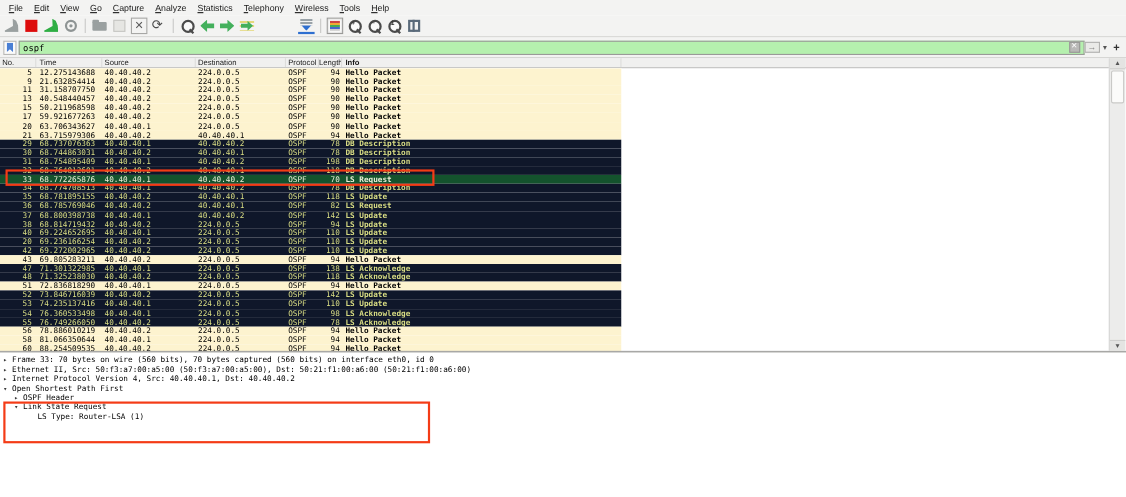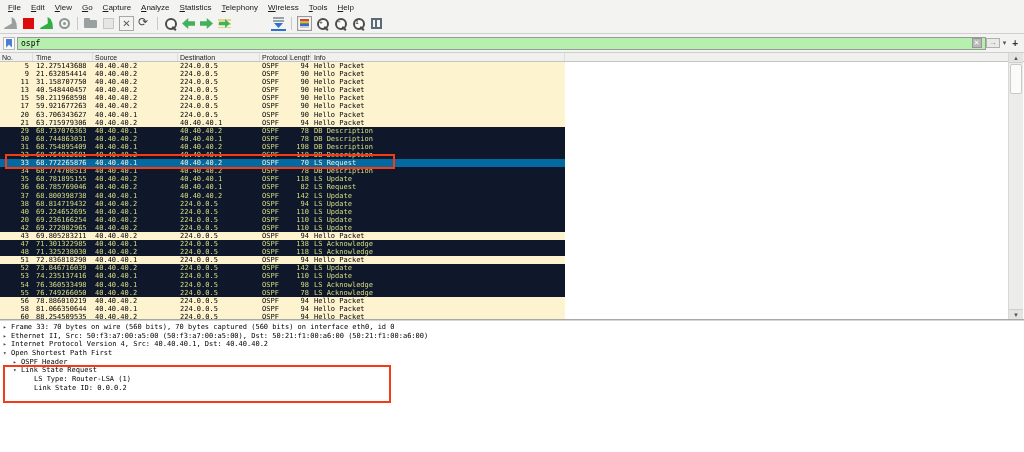--- a/index.html
+++ b/index.html
@@ -81,29 +81,29 @@
   
   .colheader { position:absolute; top:53px; left:0; right:0; height:9px; background:#f0f0ef;
     border-bottom:1px solid #c4c4c2; display:flex; font-size:7px; color:#1a1a1a; line-height:9px; }
   .hcell { overflow:hidden; white-space:nowrap; border-right:1px solid #dddddb; }
 
   
   .packetlist { position:absolute; top:62px; left:0; width:565px; height:257px; overflow:hidden; background:#ffffff; }
   .prow { display:flex; height:8.1px; line-height:8.3px; font:7px "DejaVu Sans Mono", monospace; }
   .prow.light { background:#fdf3cf; color:#000000; }
   .prow.dark { background:#0f172a; color:#d9dd84; }
-  .prow.selected { background:#0369a1; color:#eef0da; }
+  .prow.selected { background:#14532d; color:#eef0da; }
   .pcell { overflow:hidden; white-space:nowrap; }
   .c0 { width:33px; text-align:right; padding-right:4px; }
   .c1 { width:60px; padding-left:3px; }
   .c2 { width:85px; padding-left:2px; }
   .c3 { width:82px; padding-left:2px; }
   .c4 { width:30px; padding-left:2px; }
   .c5 { width:21px; text-align:right; padding-right:2px; }
-  .c6 { width:254px; padding-left:3px; }
+  .c6 { width:254px; padding-left:3px;font-weight:bold; }
   .hcell.c0 { text-align:left; padding-left:2px; }
 
   
   .vscroll { position:absolute; top:53px; right:1px; width:15px; height:266px; background:#ececeb;
     border-left:1px solid #d8d8d6; z-index:5; }
   .vscroll .sb-btn { position:absolute; left:0; right:0; height:10px; background:#e4e4e2;
     color:#555; font-size:6px; line-height:10px; text-align:center; }
   .vscroll .sb-up { top:0; border-bottom:1px solid #cfcfcd; }
   .vscroll .sb-down { bottom:0; border-top:1px solid #cfcfcd; }
   .vscroll .sb-thumb { position:absolute; left:1px; right:1px; top:11px; height:30px;
@@ -492,17 +492,16 @@
 <div class="splitter"></div>
 
 <div class="detailpane">
     <div class="dline lv0"><span class="exp">▸</span><span>Frame 33: 70 bytes on wire (560 bits), 70 bytes captured (560 bits) on interface eth0, id 0</span></div>
     <div class="dline lv0"><span class="exp">▸</span><span>Ethernet II, Src: 50:f3:a7:00:a5:00 (50:f3:a7:00:a5:00), Dst: 50:21:f1:00:a6:00 (50:21:f1:00:a6:00)</span></div>
     <div class="dline lv0"><span class="exp">▸</span><span>Internet Protocol Version 4, Src: 40.40.40.1, Dst: 40.40.40.2</span></div>
     <div class="dline lv0"><span class="exp">▾</span><span>Open Shortest Path First</span></div>
     <div class="dline lv1"><span class="exp">▸</span><span>OSPF Header</span></div>
     <div class="dline lv1"><span class="exp">▾</span><span>Link State Request</span></div>
     <div class="dline lv2"><span class="exp"></span><span>LS Type: Router-LSA (1)</span></div>
-    <div class="dline lv2"><span class="exp"></span><span>Link State ID: 0.0.0.2</span></div>
   </div>
 
 <div class="redbox redbox-row"></div>
 <div class="redbox redbox-detail"></div>
 
 </body></html>

